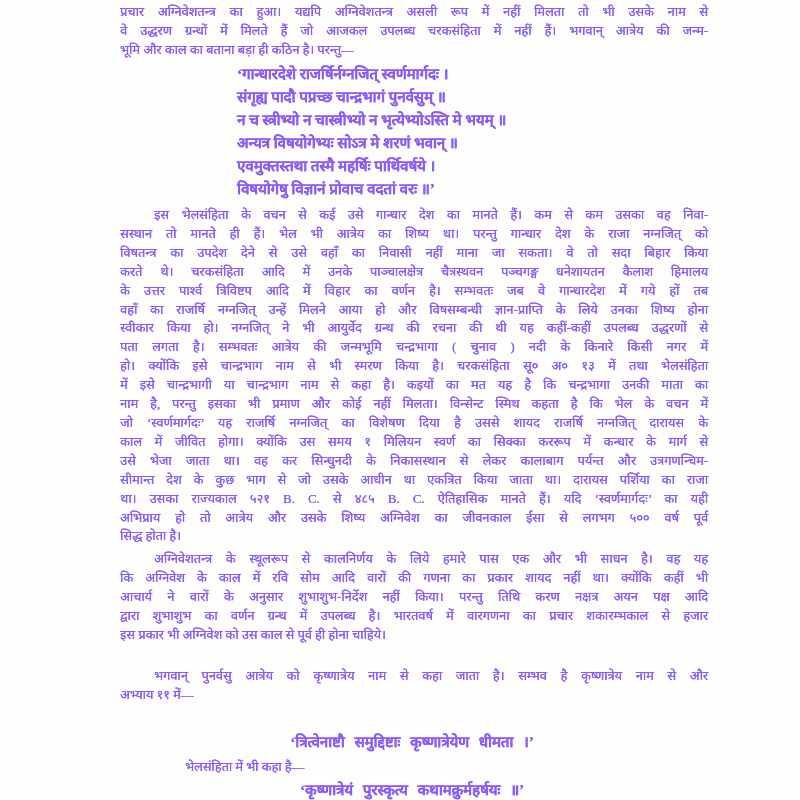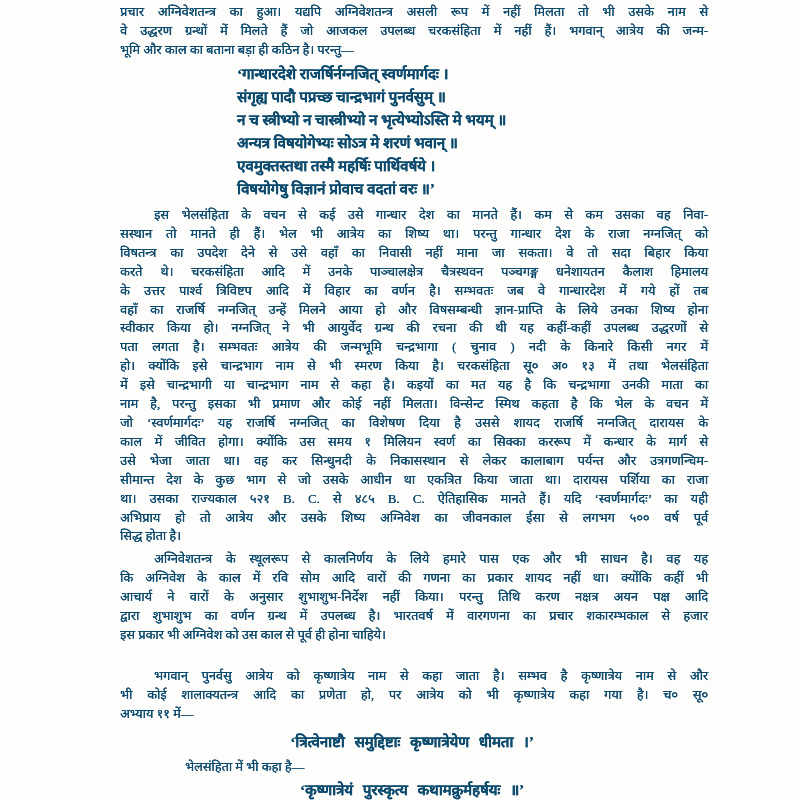--- a/index.html
+++ b/index.html
@@ -5,21 +5,21 @@
   html,body{margin:0;padding:0;}
   body{
     width:800px;height:800px;
     background:#f4f4f2;
     font-family:"Liberation Serif","DejaVu Serif",serif;
   }
   .page{
     position:relative;
     width:800px;height:800px;
     background:#fdfdfb;
-    color:#0c4a6e;
+    color:#8b5cf6;
     overflow:hidden;
   }
   .block{position:absolute;}
   .para{left:120px;width:588px;font-size:12.8px;}
   .para .line{
     line-height:18.9px;
     text-align:justify;
     text-align-last:justify;
     white-space:normal;
     text-shadow:0.3px 0 0 currentColor;
@@ -90,21 +90,20 @@
   <div class="block para indent-first b-kala">
       <div class="line">अग्निवेशतन्त्र के स्थूलरूप से कालनिर्णय के लिये हमारे पास एक और भी साधन है। वह यह</div>
       <div class="line">कि अग्निवेश के काल में रवि सोम आदि वारों की गणना का प्रकार शायद नहीं था। क्योंकि कहीं भी</div>
       <div class="line">आचार्य ने वारों के अनुसार शुभाशुभ-निर्देश नहीं किया। परन्तु तिथि करण नक्षत्र अयन पक्ष आदि</div>
       <div class="line">द्वारा शुभाशुभ का वर्णन ग्रन्थ में उपलब्ध है। भारतवर्ष में वारगणना का प्रचार शकारम्भकाल से हजार</div>
       <div class="line">इस प्रकार भी अग्निवेश को उस काल से पूर्व ही होना चाहिये।</div>
     </div>
 
   <div class="block para indent-first b-krishna">
       <div class="line">भगवान् पुनर्वसु आत्रेय को कृष्णात्रेय नाम से कहा जाता है। सम्भव है कृष्णात्रेय नाम से और</div>
-      <div class="line">भी कोई शालाक्यतन्त्र आदि का प्रणेता हो, पर आत्रेय को भी कृष्णात्रेय कहा गया है। च० सू०</div>
       <div class="line">अभ्याय ११ में—</div>
     </div>
 
   <div class="block verse verse-center b-verse2">
       <div class="line">‘त्रित्वेनाष्टौ समुद्दिष्टाः कृष्णात्रेयेण धीमता ।’</div>
     </div>
 
   <div class="block b-intro">
       <div class="line">भेलसंहिता में भी कहा है—</div>
     </div>

